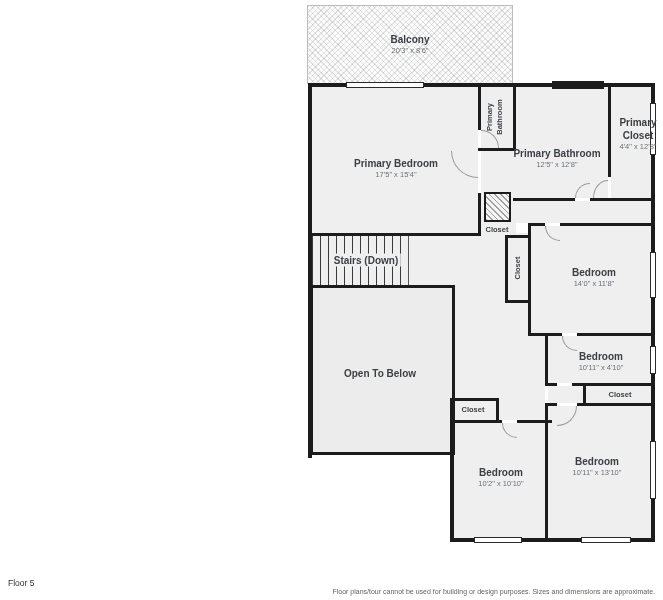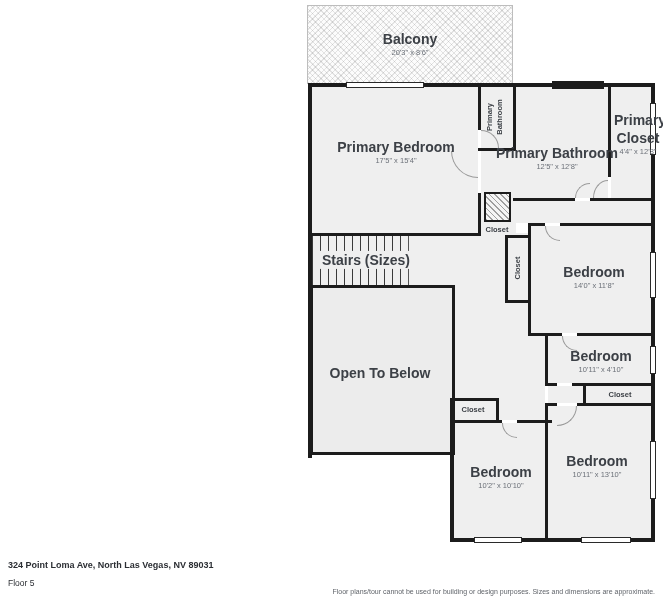--- a/index.html
+++ b/index.html
@@ -14,21 +14,21 @@
         background-image:linear-gradient(to bottom,transparent 42%,#2a2a2a 42%,#2a2a2a 58%,transparent 58%);}
   .winv{position:absolute;background:#fff;border:1px solid #2a2a2a;box-sizing:border-box;
         background-image:linear-gradient(to right,transparent 42%,#2a2a2a 42%,#2a2a2a 58%,transparent 58%);}
   
   .arc{position:absolute;border:1px solid #9a9a9a;box-sizing:border-box;background:transparent;}
   
   .lbl{position:absolute;transform:translate(-50%,-50%);text-align:center;line-height:1.3;
        color:#43474e;white-space:nowrap;}
   .lbl.wrap{white-space:normal;}
   .lbl.vert{transform:translate(-50%,-50%) rotate(-90deg);}
-  .rname{font-size:14px;font-weight:700;color:#3c4046;}
+  .rname{font-size:10px;font-weight:700;color:#3c4046;}
   .rdims{font-size:7.5px;font-weight:400;color:#6b7078;}
   .sm .rname{font-size:7.5px;}
   .chip .rname{background:#efefef;padding:0 3px;}
   
   .balcony{position:absolute;box-sizing:border-box;border:1px solid #bdbdbd;background-color:#fcfcfc;
       background-image:repeating-linear-gradient(45deg,rgba(0,0,0,0.10) 0 1px,transparent 1px 4px),
                        repeating-linear-gradient(135deg,rgba(0,0,0,0.10) 0 1px,transparent 1px 4px);}
   .stairs{position:absolute;background:repeating-linear-gradient(90deg,#3a3a3a 0 1px,#efefef 1px 8px);}
   .otb{position:absolute;box-sizing:border-box;background:#ececec;border:3px solid #1c1c1c;}
   .hatch{position:absolute;box-sizing:border-box;border:2px solid #1c1c1c;background-color:#f5f5f5;
@@ -118,21 +118,21 @@
   <div class="arc" style="left:593px;top:180px;width:15px;height:18px;border-bottom:none;border-right:none;border-top-left-radius:100% 100%"></div>
   <div class="arc" style="left:545px;top:226px;width:15px;height:15px;border-top:none;border-right:none;border-bottom-left-radius:100% 100%"></div>
   <div class="arc" style="left:562px;top:336px;width:15px;height:15px;border-top:none;border-right:none;border-bottom-left-radius:100% 100%"></div>
   <div class="arc" style="left:557px;top:406px;width:20px;height:20px;border-top:none;border-left:none;border-bottom-right-radius:100% 100%"></div>
   <div class="arc" style="left:502px;top:423px;width:15px;height:15px;border-top:none;border-right:none;border-bottom-left-radius:100% 100%"></div>
 
   <div class="lbl" style="left:410px;top:44px">
     <div class="rname">Balcony</div>
     <div class="rdims">20'3" x 8'6"</div>
   </div>
-  <div class="lbl" style="left:396px;top:152px">
+  <div class="lbl" style="left:396px;top:168px">
     <div class="rname">Primary Bedroom</div>
     <div class="rdims">17'5" x 15'4"</div>
   </div>
   <div class="lbl vert wrap sm" style="left:495px;top:117px;width:52px">
     <div class="rname">Primary Bathroom</div>
   </div>
   <div class="lbl" style="left:557px;top:158px">
     <div class="rname">Primary Bathroom</div>
     <div class="rdims">12'5" x 12'8"</div>
   </div>
@@ -144,21 +144,21 @@
     <div class="rname">Closet</div>
   </div>
   <div class="lbl vert sm" style="left:518px;top:268px">
     <div class="rname">Closet</div>
   </div>
   <div class="lbl" style="left:594px;top:277px">
     <div class="rname">Bedroom</div>
     <div class="rdims">14'0" x 11'8"</div>
   </div>
   <div class="lbl chip" style="left:366px;top:260px">
-    <div class="rname">Stairs (Sizes)</div>
+    <div class="rname">Stairs (Down)</div>
   </div>
   <div class="lbl" style="left:380px;top:373px">
     <div class="rname">Open To Below</div>
   </div>
   <div class="lbl" style="left:601px;top:361px">
     <div class="rname">Bedroom</div>
     <div class="rdims">10'11" x 4'10"</div>
   </div>
   <div class="lbl sm" style="left:620px;top:395px">
     <div class="rname">Closet</div>
@@ -168,17 +168,16 @@
   </div>
   <div class="lbl" style="left:501px;top:477px">
     <div class="rname">Bedroom</div>
     <div class="rdims">10'2" x 10'10"</div>
   </div>
   <div class="lbl" style="left:597px;top:466px">
     <div class="rname">Bedroom</div>
     <div class="rdims">10'11" x 13'10"</div>
   </div>
 
-  <div class="addr">324 Point Loma Ave, North Las Vegas, NV 89031</div>
   <div class="floor">Floor 5</div>
   <div class="disclaimer">Floor plans/tour cannot be used for building or design purposes. Sizes and dimensions are approximate.</div>
 
 </div>
 
 </body></html>

